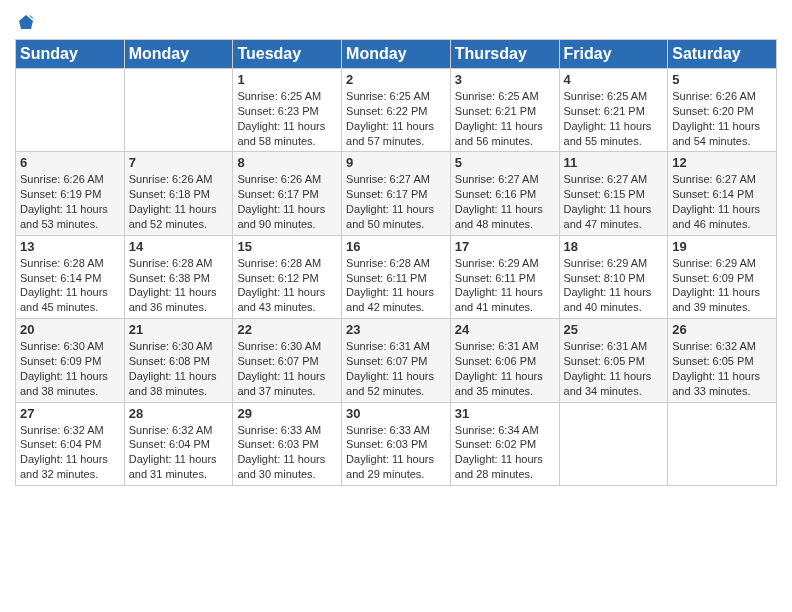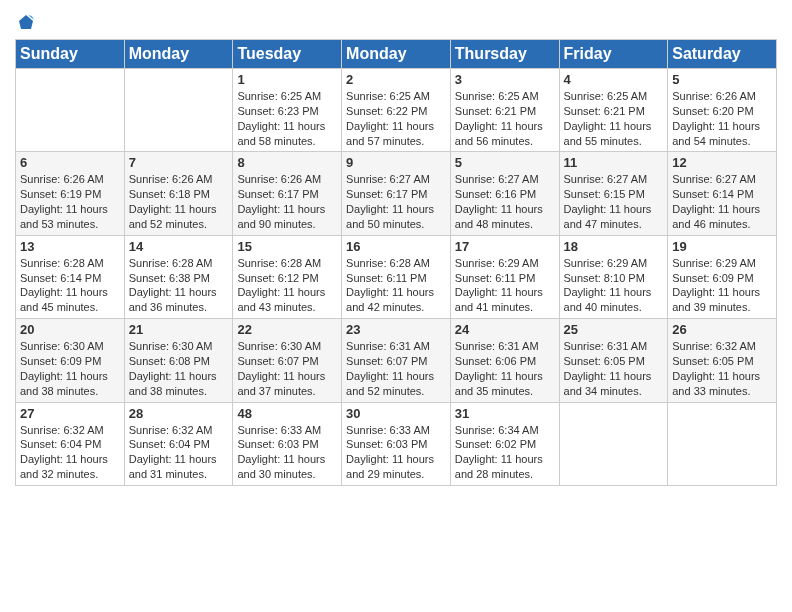--- a/index.html
+++ b/index.html
@@ -374,21 +374,21 @@
           <td>
             <span class="day-num">28</span>
             <div class="cell-text">
               <div>Sunrise: 6:32 AM</div>
               <div>Sunset: 6:04 PM</div>
               <div>Daylight: 11 hours</div>
               <div>and 31 minutes.</div>
             </div>
           </td>
           <td>
-            <span class="day-num">48</span>
+            <span class="day-num">29</span>
             <div class="cell-text">
               <div>Sunrise: 6:33 AM</div>
               <div>Sunset: 6:03 PM</div>
               <div>Daylight: 11 hours</div>
               <div>and 30 minutes.</div>
             </div>
           </td>
           <td>
             <span class="day-num">30</span>
             <div class="cell-text">

